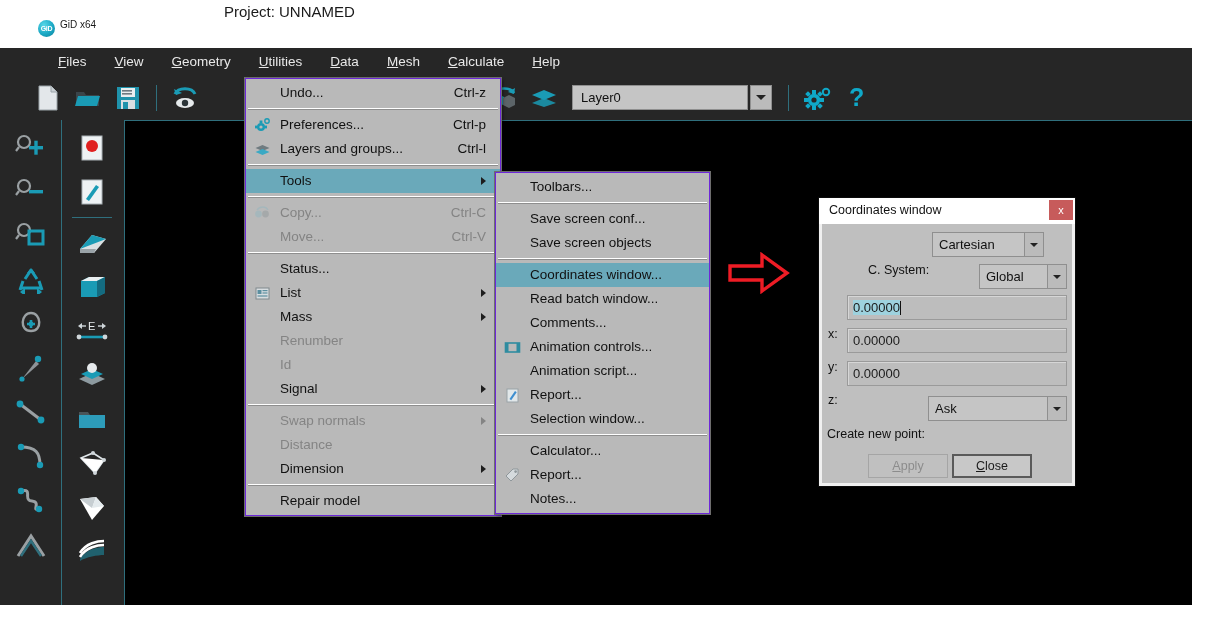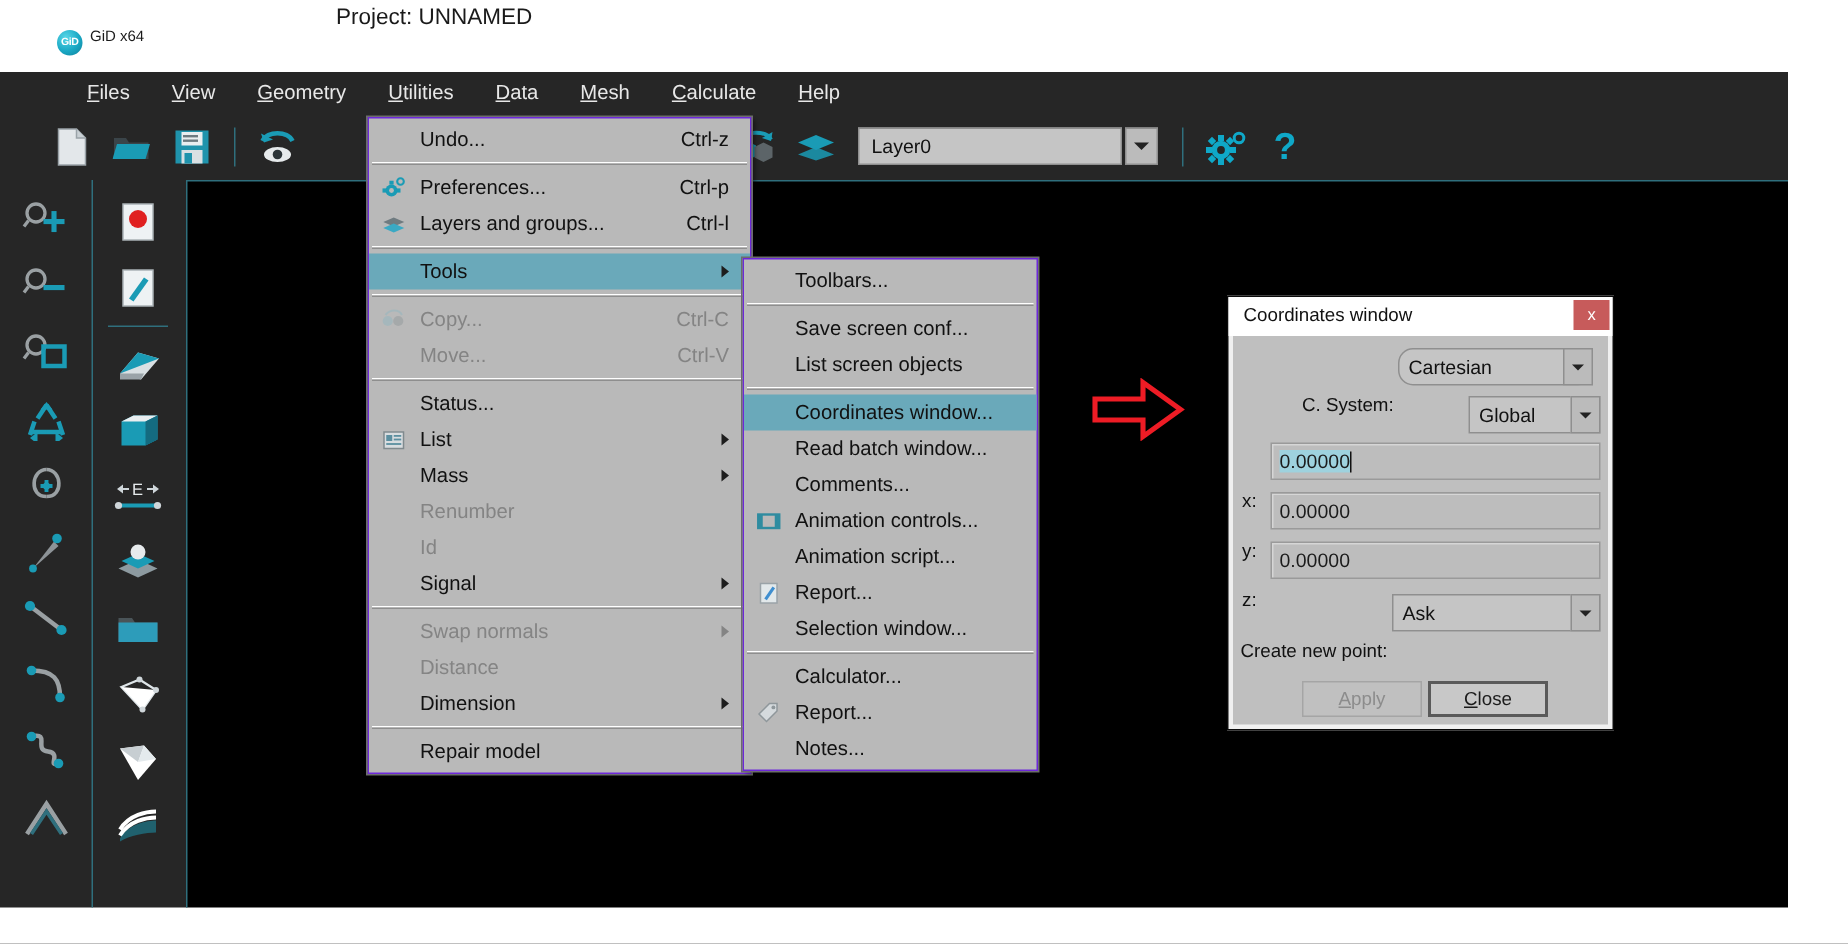--- a/index.html
+++ b/index.html
@@ -95,21 +95,21 @@
   .wmenu .sepline { height:0; border-top:1px solid #ffffff; border-bottom:1px solid #8e8e8e; margin:3px 2px; }
   .wmenu .arrow {
     width:0;height:0;border-left:5px solid #1d1d1d;
     border-top:4px solid transparent;border-bottom:4px solid transparent;
     margin-left:8px;
   }
   .wmenu .mi.disabled .arrow { border-left-color:#848484; }
   .wmenu .mi .micon { position:absolute; left:8px; top:4px; width:17px; height:17px; }
 
   #menu-utilities { left:245px; top:78px; width:256px; }
-  #menu-tools     { left:495px; top:172px; width:197px; }
+  #menu-tools     { left:495px; top:172px; width:215px; }
 
   
   .red-arrow { position:absolute; left:728px; top:252px; z-index:35; }
 
   
   .dialog {
     position:absolute; left:818px; top:197px; width:258px; height:290px;
     background:#f0f0f0;
     border:1px solid #0b0b0b;
     z-index:50;
@@ -539,21 +539,21 @@
 
   <div class="wmenu" id="menu-tools">
       <div class="mi">
         <span class="lbl">Toolbars...</span>
       </div>
       <div class="sepline"></div>
       <div class="mi">
         <span class="lbl">Save screen conf...</span>
       </div>
       <div class="mi">
-        <span class="lbl">List screen objects</span>
+        <span class="lbl">Save screen objects</span>
       </div>
       <div class="sepline"></div>
       <div class="mi hl">
         <span class="lbl">Coordinates window...</span>
       </div>
       <div class="mi">
         <span class="lbl">Read batch window...</span>
       </div>
       <div class="mi">
         <span class="lbl">Comments...</span>
@@ -602,21 +602,21 @@
   </div>
 
   <div class="dialog">
     <div class="dlg-title">
       <div class="t">Coordinates window</div>
       <div class="dlg-close">x</div>
     </div>
     <div class="dlg-body">
 
       <div class="dlabel" style="left:46px; top:12px;">C. System:</div>
-      <div class="combo" style="left:110px; top:8px; width:130px;border-radius:10px;">
+      <div class="combo" style="left:110px; top:8px; width:112px;">
         <span>Cartesian</span>
         <span class="btn">
             <i></i>
           </span>
       </div>
 
       <div class="dlabel" style="left:48px; top:44px;">Local axes:</div>
       <div class="combo" style="left:157px; top:40px; width:88px;">
         <span>Global</span>
         <span class="btn">

